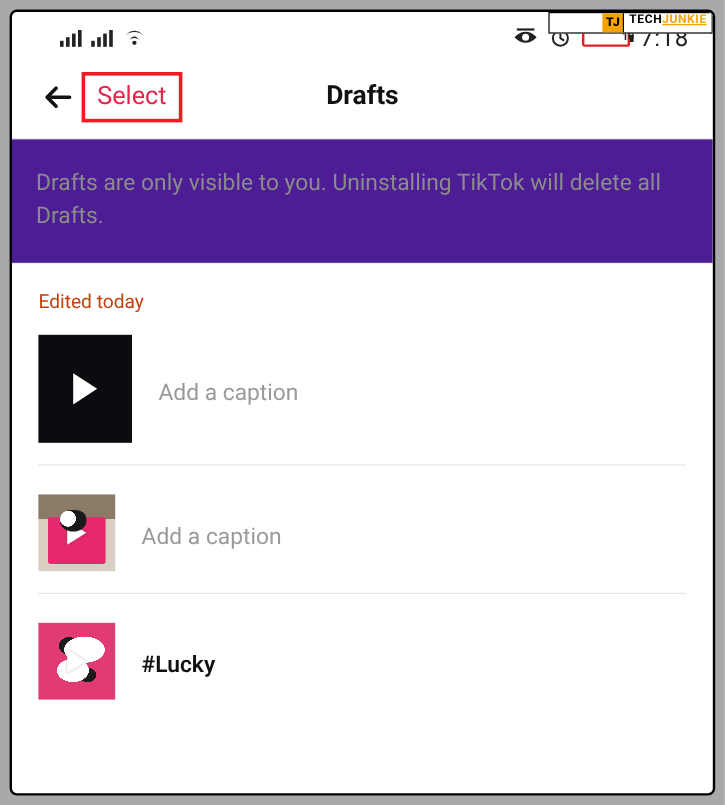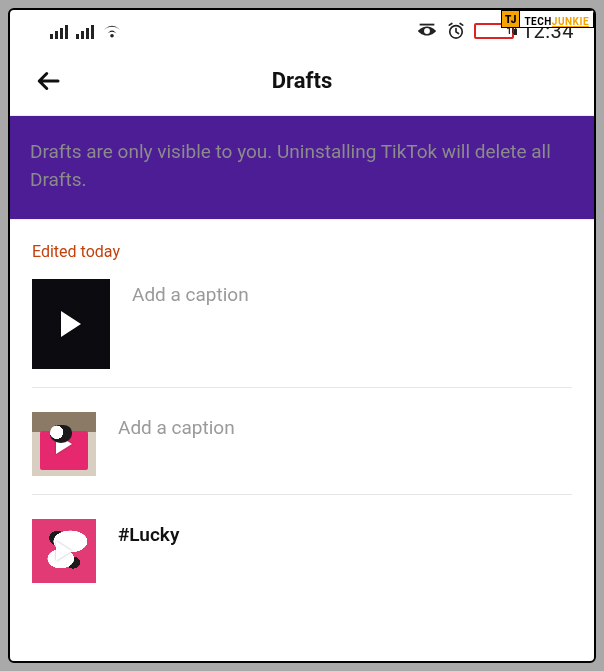--- a/index.html
+++ b/index.html
@@ -22,25 +22,26 @@
   }
   
   .watermark {
     position: absolute;
     top: 0;
     right: 0;
     height: 18px;
     background: #fff;
     border: 1px solid #000;
     display: flex;
-    align-items: flex-end;
+    align-items: flex-start;
     font-size: 10px;
     font-weight: 700;
     letter-spacing: 0.5px;
     z-index: 50;
+    padding-left: 44px;
   }
   .watermark .logo {
     width: 18px; height: 16px;
     background: #f4a300;
     display: flex; align-items: center; justify-content: center;
     color: #000; font-size: 10px; font-weight: 900;
     border-right: 1px solid #000;
   }
   .watermark .wtext { padding: 0 4px; color: #000; }
   .watermark .wtext .junkie { color: #f4a300; text-decoration: underline; }
@@ -111,21 +112,21 @@
   
   .section-heading {
     padding: 22px 22px 12px 22px;
     font-size: 16px;
     color: #c2410c;
   }
 
   
   .drafts { padding: 0 22px; }
   .draft-row {
-    display:flex; align-items:flex-start; gap: 22px;
+    display:flex; align-items:center; gap: 22px;
     padding: 6px 0 18px 0;
     border-bottom: 1px solid #e6e6e6;
     margin-bottom: 18px;
   }
   .draft-row:last-child { border-bottom: none; margin-bottom: 0; }
   .thumb {
     width: 78px; height: 90px; position: relative; flex: 0 0 78px;
     display:flex; align-items:center; justify-content:center;
     overflow:hidden;
   }
@@ -218,31 +219,32 @@
       <span class="alarm-icon">
         <svg width="20" height="20" viewBox="0 0 24 24">
             <circle cx="12" cy="13" r="7.5" fill="none" stroke="#222" stroke-width="2"></circle>
             <path d="M12 9v4l3 2" stroke="#222" stroke-width="2" fill="none" stroke-linecap="round"></path>
             <path d="M4 5l3-2M20 5l-3-2" stroke="#222" stroke-width="2" stroke-linecap="round"></path>
           </svg>
       </span>
       <span class="battery">
         <span>10</span>
       </span>
-      <span class="clock">12:34</span>
+      <span class="clock">7:18</span>
     </div>
   </div>
 
   <div class="header">
     <div class="back-btn">
       <svg width="30" height="30" viewBox="0 0 24 24">
           <path d="M20 12H5m0 0l6-6M5 12l6 6" stroke="#111" stroke-width="2.4" fill="none" stroke-linecap="round" stroke-linejoin="round"></path>
         </svg>
     </div>
     <div class="header-title">Drafts</div>
+    <div class="select-btn">Select</div>
   </div>
 
   <div class="notice">Drafts are only visible to you. Uninstalling TikTok will delete all Drafts.</div>
 
   <div class="section-heading">Edited today</div>
 
   <div class="drafts">
 
     <div class="draft-row">
       <div class="thumb thumb-black">

